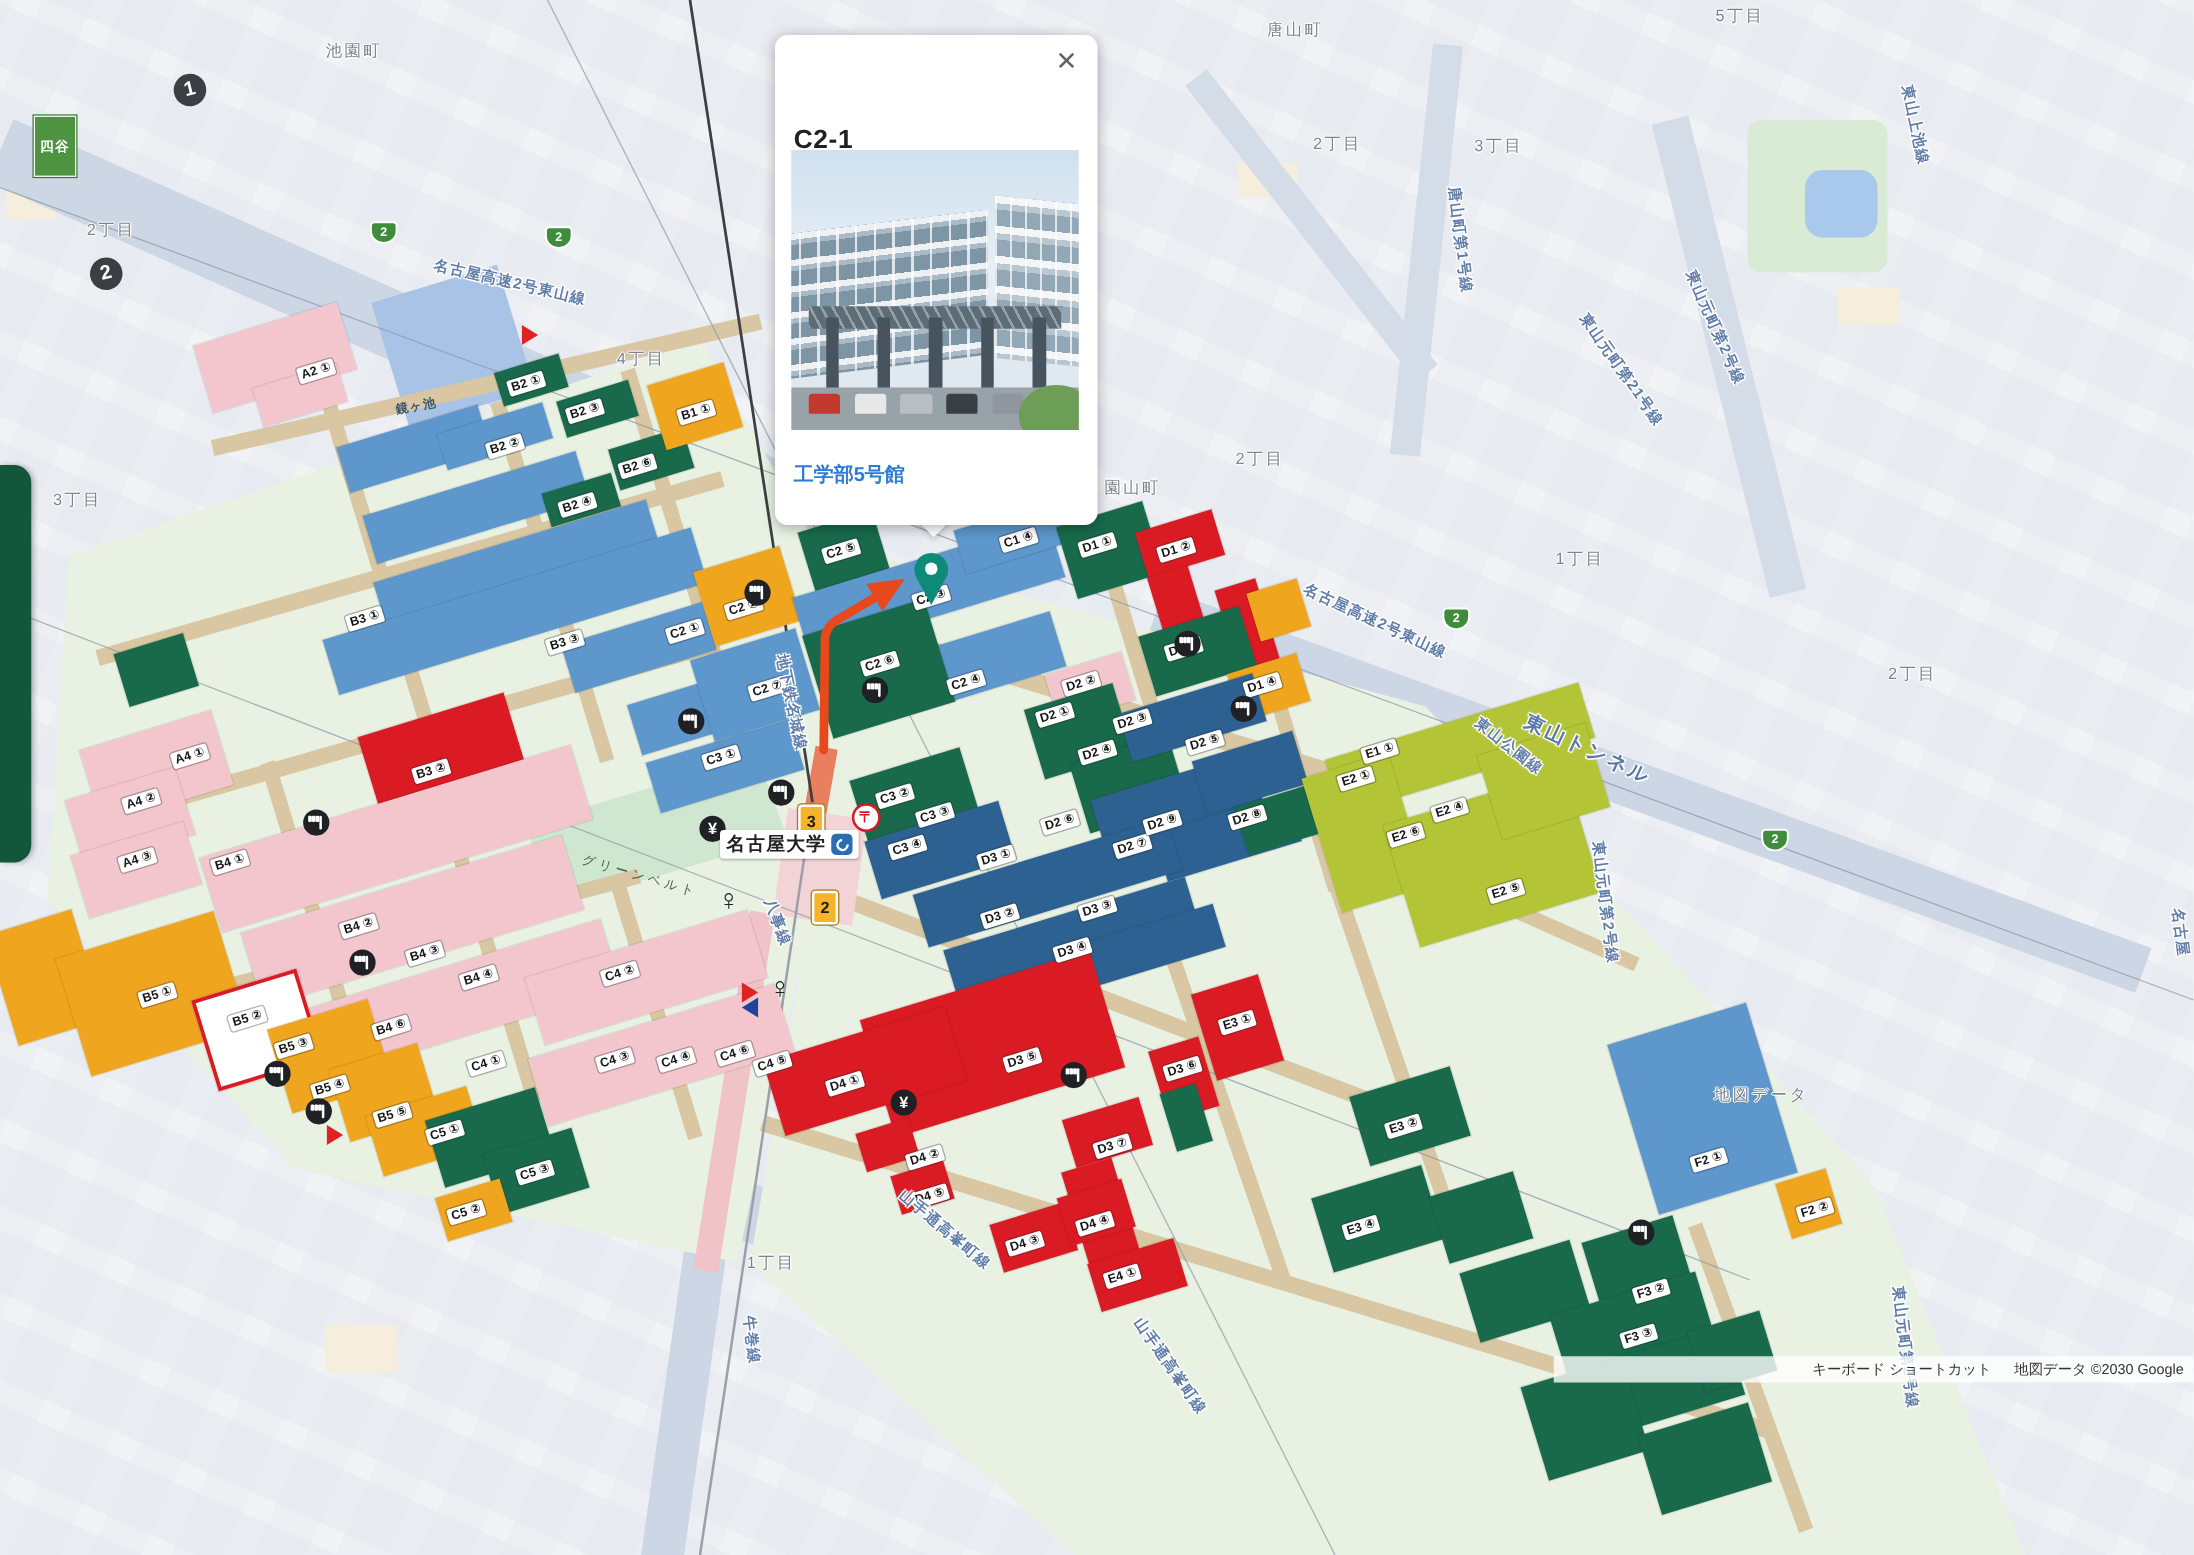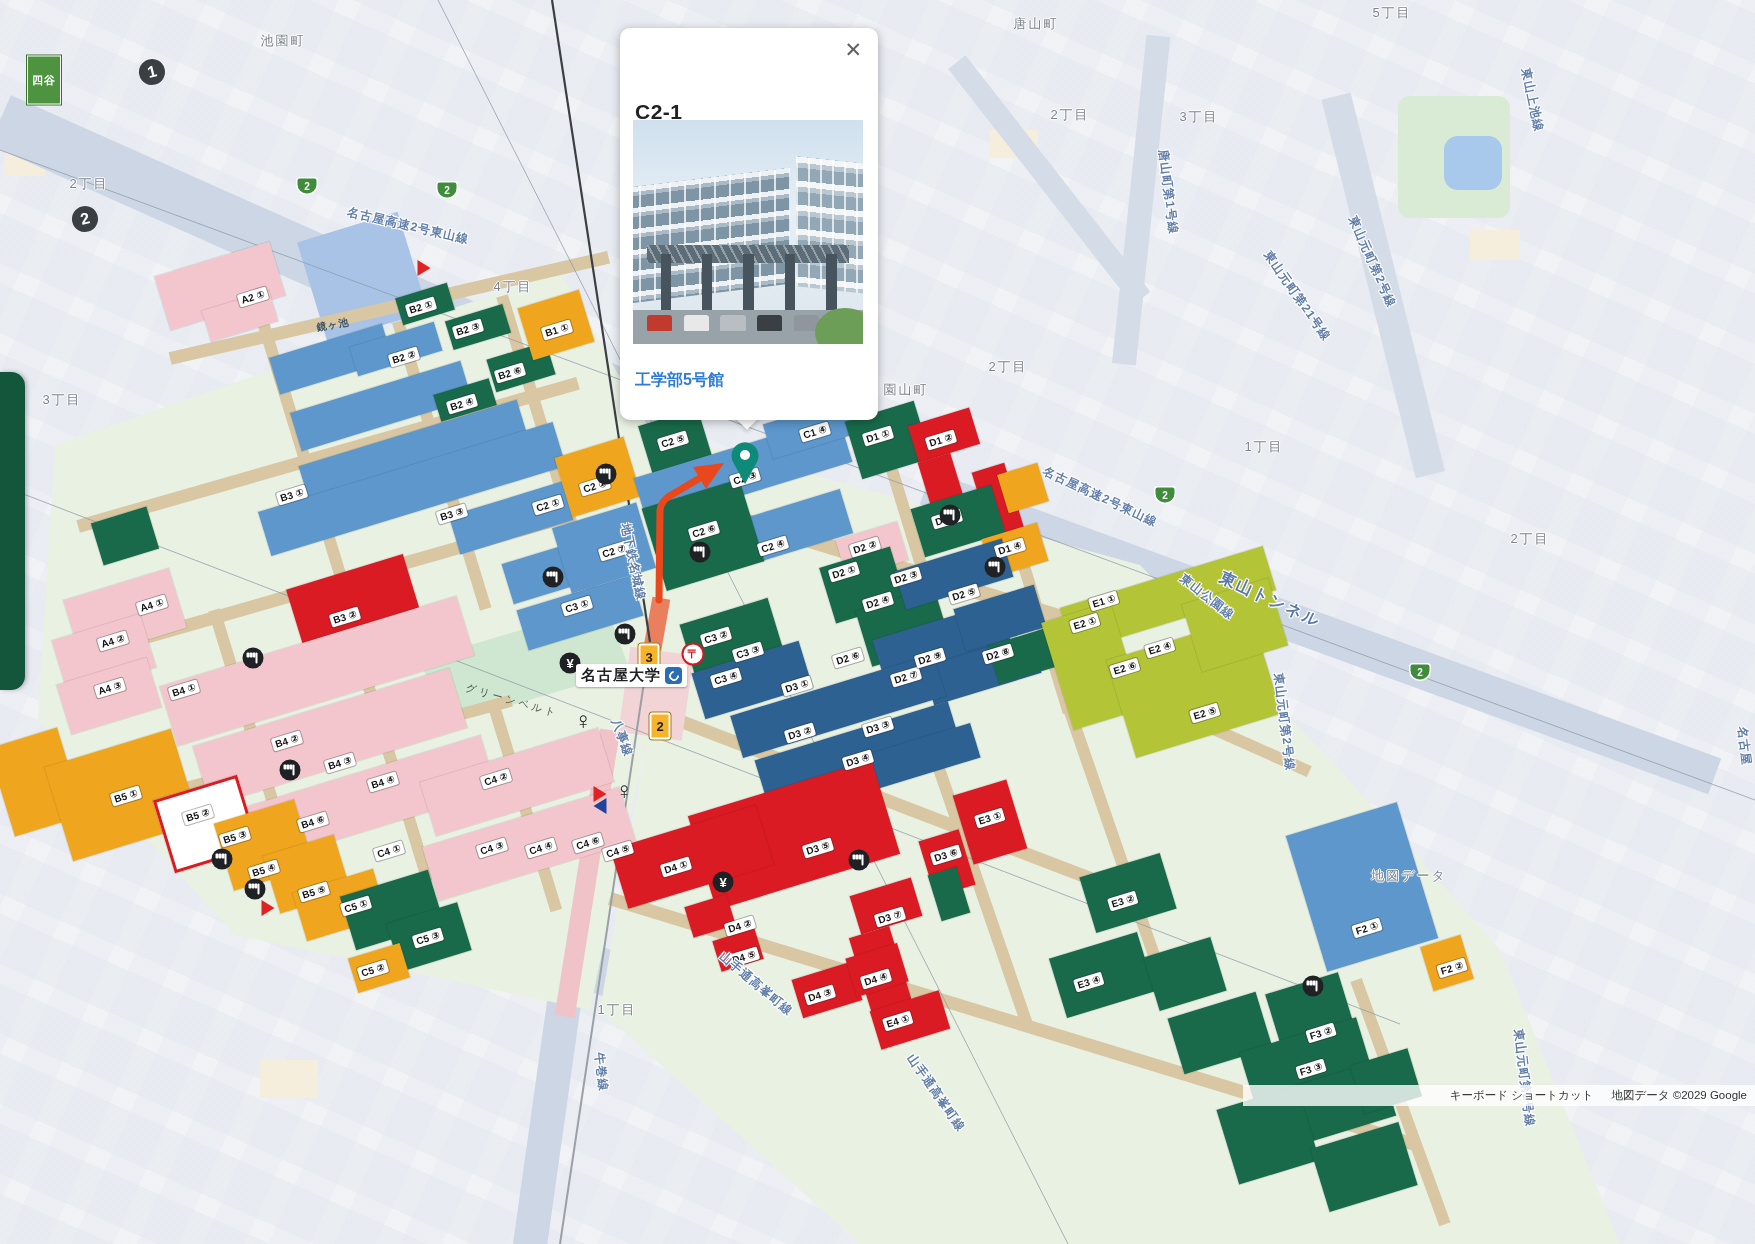--- a/index.html
+++ b/index.html
@@ -36,21 +36,21 @@
   .ic-fem{color:#1f2125;font-size:24px;font-weight:bold;line-height:24px;}
   .ic-post{width:19px;height:19px;border-radius:50%;background:#fff;border:2px solid #d11a21;color:#d11a21;
            font-size:12px;font-weight:bold;text-align:center;line-height:19px;}
   .ic-exit{width:17px;height:23px;background:#f7b32a;border:2px solid #fff;box-shadow:0 0 0 1px #a87a10;border-radius:3px;
            color:#201c10;font-size:13px;font-weight:bold;text-align:center;line-height:23px;}
   .ic-shield{width:19px;height:15px;background:#3f8d3c;border-radius:2px 2px 9px 9px;box-shadow:0 0 0 1.5px #fff;
              color:#fff;font-size:10px;font-weight:bold;text-align:center;line-height:15px;}
   .ic-gate{width:26px;height:26px;border-radius:50%;background:#3a3f43;color:#fff;font-size:16px;font-weight:bold;
            text-align:center;line-height:26px;transform:translate(-50%,-50%) rotate(-14deg);}
   .ic-bus{background:#4e9440;color:#fff;font-size:11px;font-weight:bold;padding:16px 4px;border:1.5px solid #fff;
-          box-shadow:0 0 0 1px #3a7330;letter-spacing:1px;}
+          box-shadow:0 0 0 1px #3a7330;letter-spacing:1px;margin-top:37px;}
   .tri{width:0;height:0;}
   .tri-red{border-top:8px solid transparent;border-bottom:8px solid transparent;border-left:13px solid #e02222;}
   .tri-blue-up{border-left:8px solid transparent;border-right:8px solid transparent;border-bottom:13px solid #20449c;}
   .tri-blue-left{border-top:8px solid transparent;border-bottom:8px solid transparent;border-right:13px solid #20449c;}
   
   #station{position:absolute;left:576px;top:664px;z-index:3;background:#fff;border-radius:3px;box-shadow:0 1px 2px rgba(0,0,0,.3);
            padding:2px 5px;display:flex;align-items:center;gap:4px;}
   #station .nm{font-size:15px;font-weight:bold;color:#202124;letter-spacing:1px;}
   #station .logo{width:17px;height:17px;background:#2a6db5;border-radius:4px;position:relative;}
   #station .logo::before{content:"";position:absolute;left:3.5px;top:3.5px;width:10px;height:10px;border:2.5px solid #fff;
@@ -425,18 +425,18 @@
       <div class="ph-car" style="left:38%;background:#b9bec2"></div>
       <div class="ph-car" style="left:54%;background:#3a3f43"></div>
       <div class="ph-car" style="left:70%;background:#8f979d"></div>
       <div class="ph-bush"></div>
     </div>
     <div class="link">工学部5号館</div>
   </div>
 
   <div id="attrib">
     <span>キーボード ショートカット</span>
-    <span>地図データ ©2029 Google</span>
+    <span>地図データ ©2030 Google</span>
   </div>
 
   <div id="side-peek"></div>
   <div id="side-tab"></div>
 </div>
 
 </body></html>

